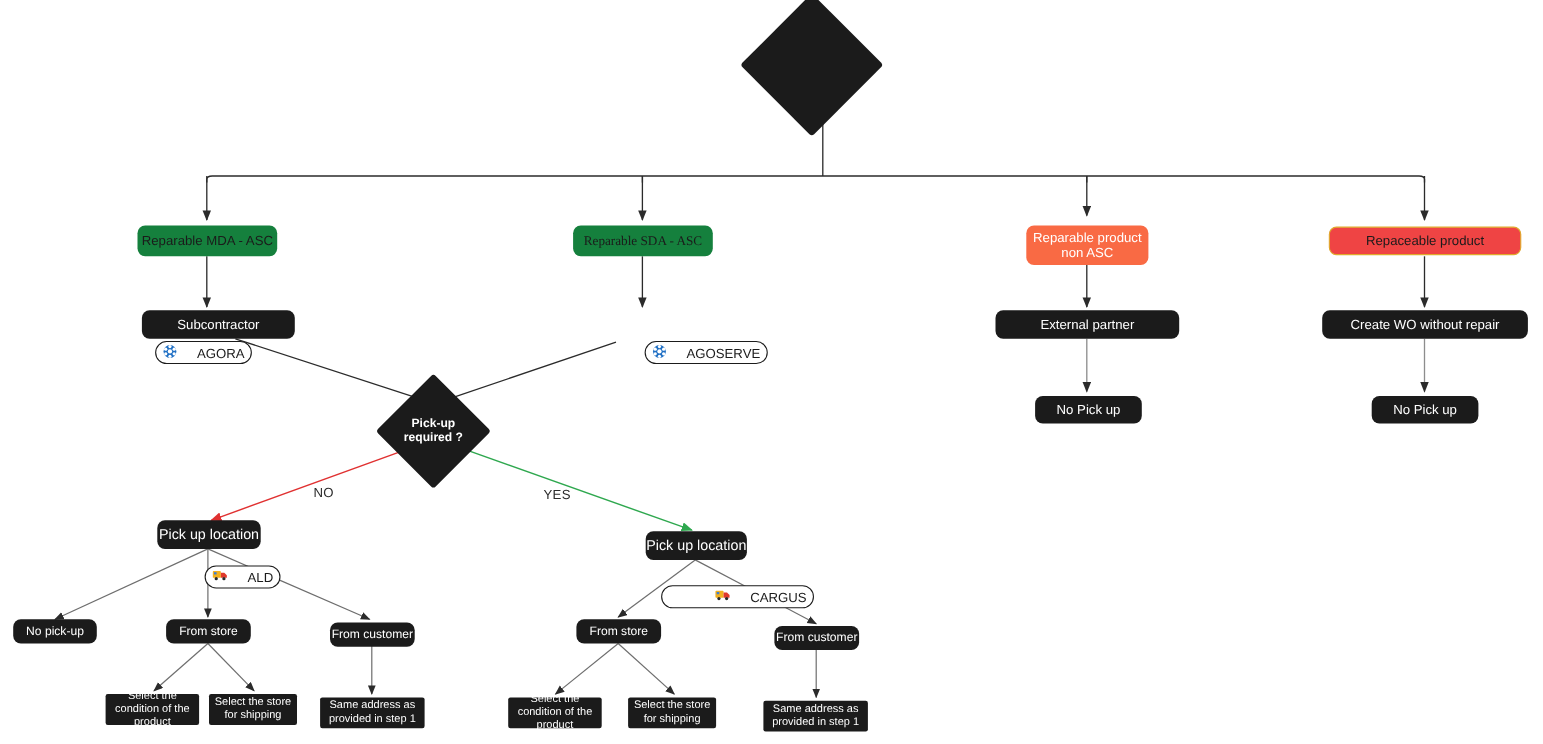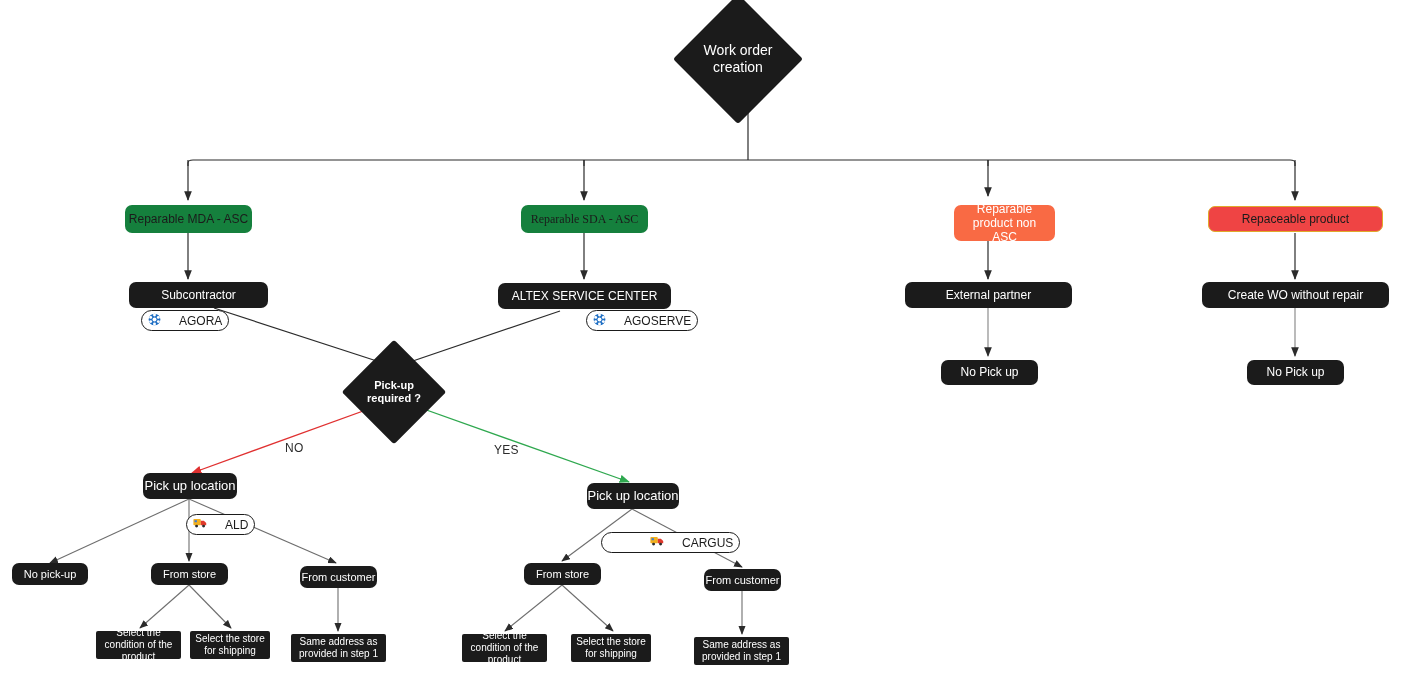--- a/index.html
+++ b/index.html
@@ -99,33 +99,31 @@
       <path d="M632,509 L742,567" marker-end="url(#ah)"></path>
 
       <path d="M562,585 L505,631" marker-end="url(#ah)"></path>
       <path d="M562,585 L613,631" marker-end="url(#ah)"></path>
 
       <path d="M742,591 L742,634" marker-end="url(#ah)"></path>
     </g>
   </svg>
 
   <div class="diamond" style="left:692px;top:13px;width:92px;height:92px;"></div>
-  <div class="diamond-label fs14" style="left:678px;top:33px;width:120px;height:52px;">Work order creation</div>
 
   <div class="node yellow fs12" style="left:125px;top:205px;width:127px;height:28px;">Reparable MDA - ASC</div>
 
   <div class="node yellow fs12" style="left:521px;top:205px;width:127px;height:28px;font-family:Liberation Serif, serif;">Reparable SDA - ASC</div>
 
-  <div class="node orange fs12" style="left:954px;top:205px;width:101px;height:36px;padding:5px 6px;">Reparable product non ASC</div>
+  <div class="node orange fs12" style="left:933px;top:205px;width:111px;height:36px;padding:5px 6px;">Reparable product non ASC</div>
 
   <div class="node blue fs12" style="left:1208px;top:206px;width:175px;height:26px;">Repaceable product</div>
 
   <div class="node fs12" style="left:129px;top:282px;width:139px;height:26px;">Subcontractor</div>
 
-  <div class="node fs12" style="left:498px;top:283px;width:173px;height:26px;">ALTEX SERVICE CENTER</div>
 
   <div class="node fs12" style="left:1202px;top:282px;width:187px;height:26px;">Create WO without repair</div>
 
   <div class="node fs12" style="left:905px;top:282px;width:167px;height:26px;">External partner</div>
 
   <div class="badge fs12" style="left:141px;top:310px;">
     <span class="glyph">
       <svg width="13" height="13" viewBox="0 0 16 16">
         <circle cx="8" cy="8" r="7.2" fill="#1F6FC4"></circle>
         <circle cx="8" cy="8" r="2.4" fill="#ffffff"></circle>

